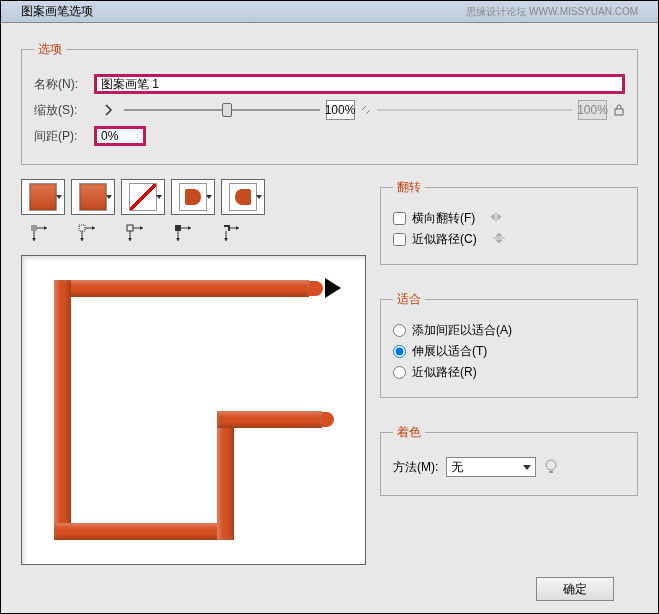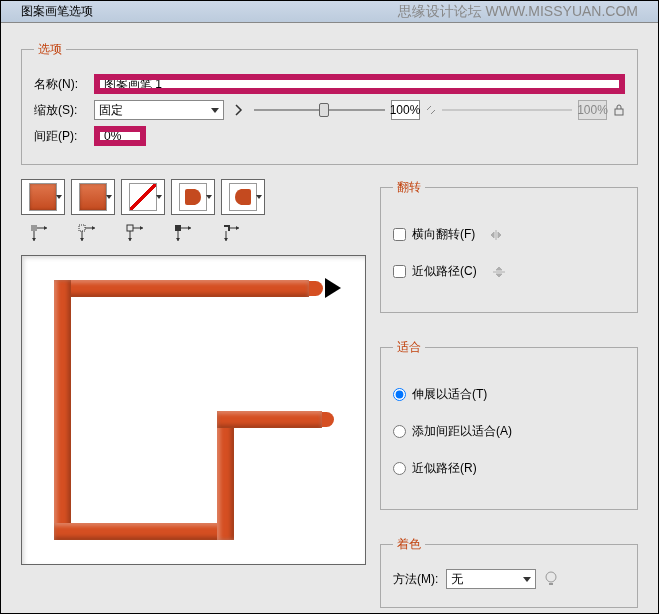--- a/index.html
+++ b/index.html
@@ -1,25 +1,25 @@
 <!DOCTYPE html>
 <html><head>
 <meta charset="utf-8">
 <style>
 *{box-sizing:border-box;margin:0;padding:0;font-family:"Microsoft YaHei",SimSun,sans-serif;font-size:12px}
 body{background:#fff}
 .dialog{width:659px;height:614px;border:1px solid #000;background:#e8e8e8}
 .titlebar{height:22px;background:linear-gradient(#cdd9e8,#bccbdd);border-bottom:1px solid #888;display:flex;align-items:center;padding:0 20px;justify-content:space-between}
-.watermark{color:#888;font-size:14px}
+.watermark{color:#888;font-size:10px}
 .body{padding:18px 20px}
 fieldset{border:1px solid #aaa;padding:10px 12px 12px;margin-bottom:14px}
 legend{padding:0 4px;color:#c2410c}
 .row{display:flex;align-items:center;margin:6px 0}
-.lbl{width:60px;color:#000000}
-input[type=text]{border:6px solid #be185d;background:#fff;height:20px;padding:0 4px}
+.lbl{width:60px;color:#404040}
+input[type=text]{border:3px solid #be185d;background:#fff;height:20px;padding:0 4px}
 .name-input{flex:1}
 .scale-select{width:130px;height:20px;border:1px solid #888;background:#fff;display:flex;align-items:center;justify-content:space-between;padding:0 4px}
 .dropdown-arrow{width:0;height:0;border-left:4px solid transparent;border-right:4px solid transparent;border-top:5px solid #333}
 .slider-area{flex:1;display:flex;align-items:center;margin-left:10px;gap:6px}
 .link-icon{width:14px;height:14px;display:inline-block}
 .slider{flex:1;height:2px;background:#999;position:relative}
 .slider-thumb{position:absolute;top:-6px;left:50%;width:10px;height:14px;background:#ddd;border:1px solid #666;border-radius:2px}
 .pct-box{width:29px;height:20px;border:1px solid #888;background:#fff;display:flex;align-items:center;justify-content:center}
 .pct-disabled{background:#e0e0e0;color:#888;border-color:#aaa}
 .lock-icon{width:12px;height:12px}
@@ -31,21 +31,21 @@
 .tiles{display:flex;gap:6px;margin-bottom:8px}
 .tile{width:44px;height:36px;border:1px solid #666;background:#fff;display:flex;align-items:center;justify-content:center;position:relative;padding:2px}
 .tile-inner{width:28px;height:28px;border:1px solid #999}
 .tile-arrow{position:absolute;right:2px;top:50%;transform:translateY(-50%);width:0;height:0;border-left:3px solid transparent;border-right:3px solid transparent;border-top:4px solid #333}
 .tile-orange{background:linear-gradient(#e0764c,#c44a1f);box-shadow:inset 0 0 3px rgba(0,0,0,.3)}
 .tile-diag{background:linear-gradient(to bottom right,#fff 46%,#d00 46%,#d00 54%,#fff 54%)}
 .tile-shape{display:flex;align-items:center;justify-content:center}
 .corner-icons{display:flex;gap:28px;margin-bottom:12px;padding-left:8px}
 .corner-icons span{width:20px;height:20px;display:inline-block}
 .preview{width:345px;height:310px;border:1px solid #666;background:#fff;box-shadow:inset 2px 2px 4px rgba(0,0,0,.15);position:relative}
-.checkbox-row,.radio-row{display:flex;align-items:center;gap:6px;margin:20px 0}
+.checkbox-row,.radio-row{display:flex;gap:6px;margin:4px 0}
 input[type=checkbox],input[type=radio]{margin:0}
 .flip-icon{width:16px;height:14px;margin-left:8px;opacity:.6}
 .method-row{display:flex;align-items:center;gap:8px;margin:6px 0}
 .method-select{width:90px;height:20px;border:1px solid #888;background:#fff;display:flex;align-items:center;justify-content:space-between;padding:0 4px}
 .tip-icon{color:#888}
 .color-row{display:flex;align-items:center;gap:8px;margin-top:10px;padding-left:12px}
 .eyedrop{width:14px;height:14px}
 .swatch{width:26px;height:26px;border:1px solid #666;background:#dc5a28}
 .footer{display:flex;justify-content:flex-end;gap:12px;padding:12px 24px}
 .btn{width:78px;height:24px;border:1px solid #888;background:linear-gradient(#f5f5f5,#ddd);cursor:pointer}
@@ -65,24 +65,20 @@
   </div>
   <div class="body">
     <fieldset>
       <legend>选项</legend>
       <div class="row">
         <span class="lbl">名称(N):</span>
         <input type="text" class="name-input" value="图案画笔 1" style="">
       </div>
       <div class="row">
         <span class="lbl">缩放(S):</span>
-        <div class="scale-select">
-          <span>固定</span>
-          <span class="dropdown-arrow"></span>
-        </div>
         <div class="slider-area">
           <svg class="link-icon" viewBox="0 0 14 14">
               <path d="M2 2 L7 7 L2 12" fill="none" stroke="#333" stroke-width="1.5"></path>
             </svg>
           <div class="slider">
               <div class="slider-thumb"></div>
             </div>
           <div class="pct-box">
               <span>100%</span>
             </div>
@@ -197,26 +193,26 @@
             <span>近似路径(C)</span>
             <svg class="flip-icon" viewBox="0 0 16 14">
                 <path d="M2 7 h12 M8 2 l-3 3 h6 z M8 12 l-3 -3 h6 z" fill="#888" stroke="#888"></path>
               </svg>
           </div>
         </fieldset>
 
         <fieldset>
           <legend>适合</legend>
           <div class="radio-row">
+              <input type="radio" name="fit" style="">
+              <span>添加间距以适合(A)</span>
+            </div>
+          <div class="radio-row">
               <input type="radio" name="fit" checked="" style="">
               <span>伸展以适合(T)</span>
-            </div>
-          <div class="radio-row">
-              <input type="radio" name="fit" style="">
-              <span>添加间距以适合(A)</span>
             </div>
           <div class="radio-row">
               <input type="radio" name="fit" style="">
               <span>近似路径(R)</span>
             </div>
         </fieldset>
 
         <fieldset>
           <legend>着色</legend>
           <div class="method-row">

